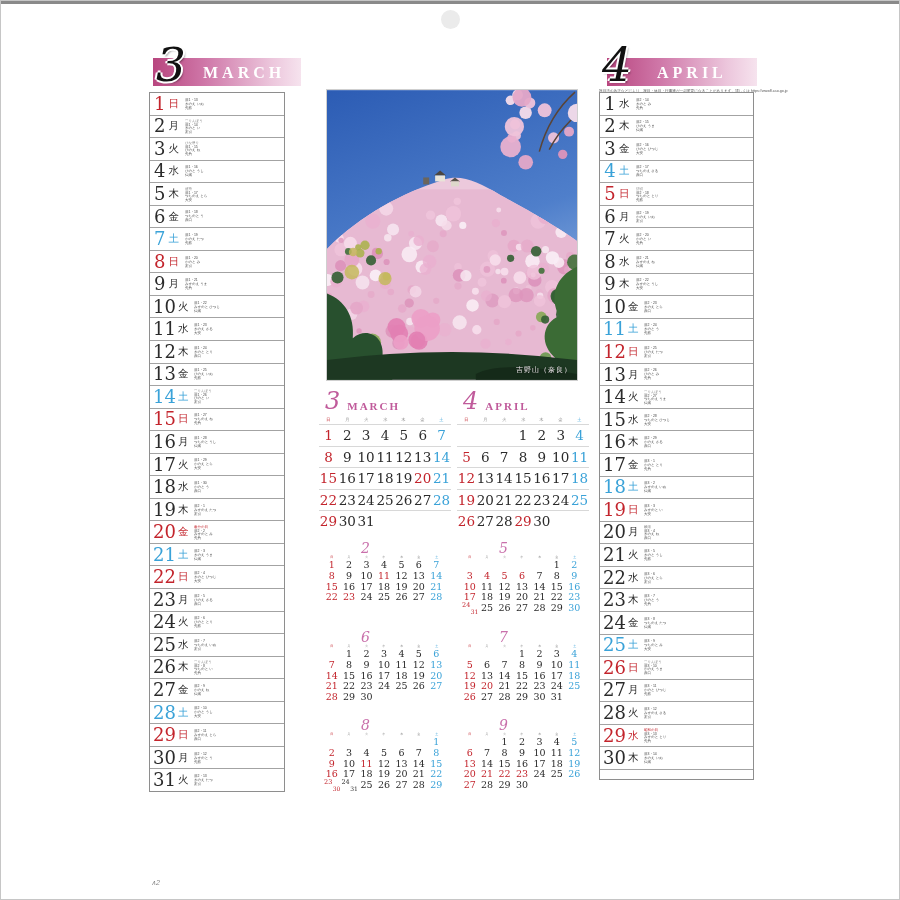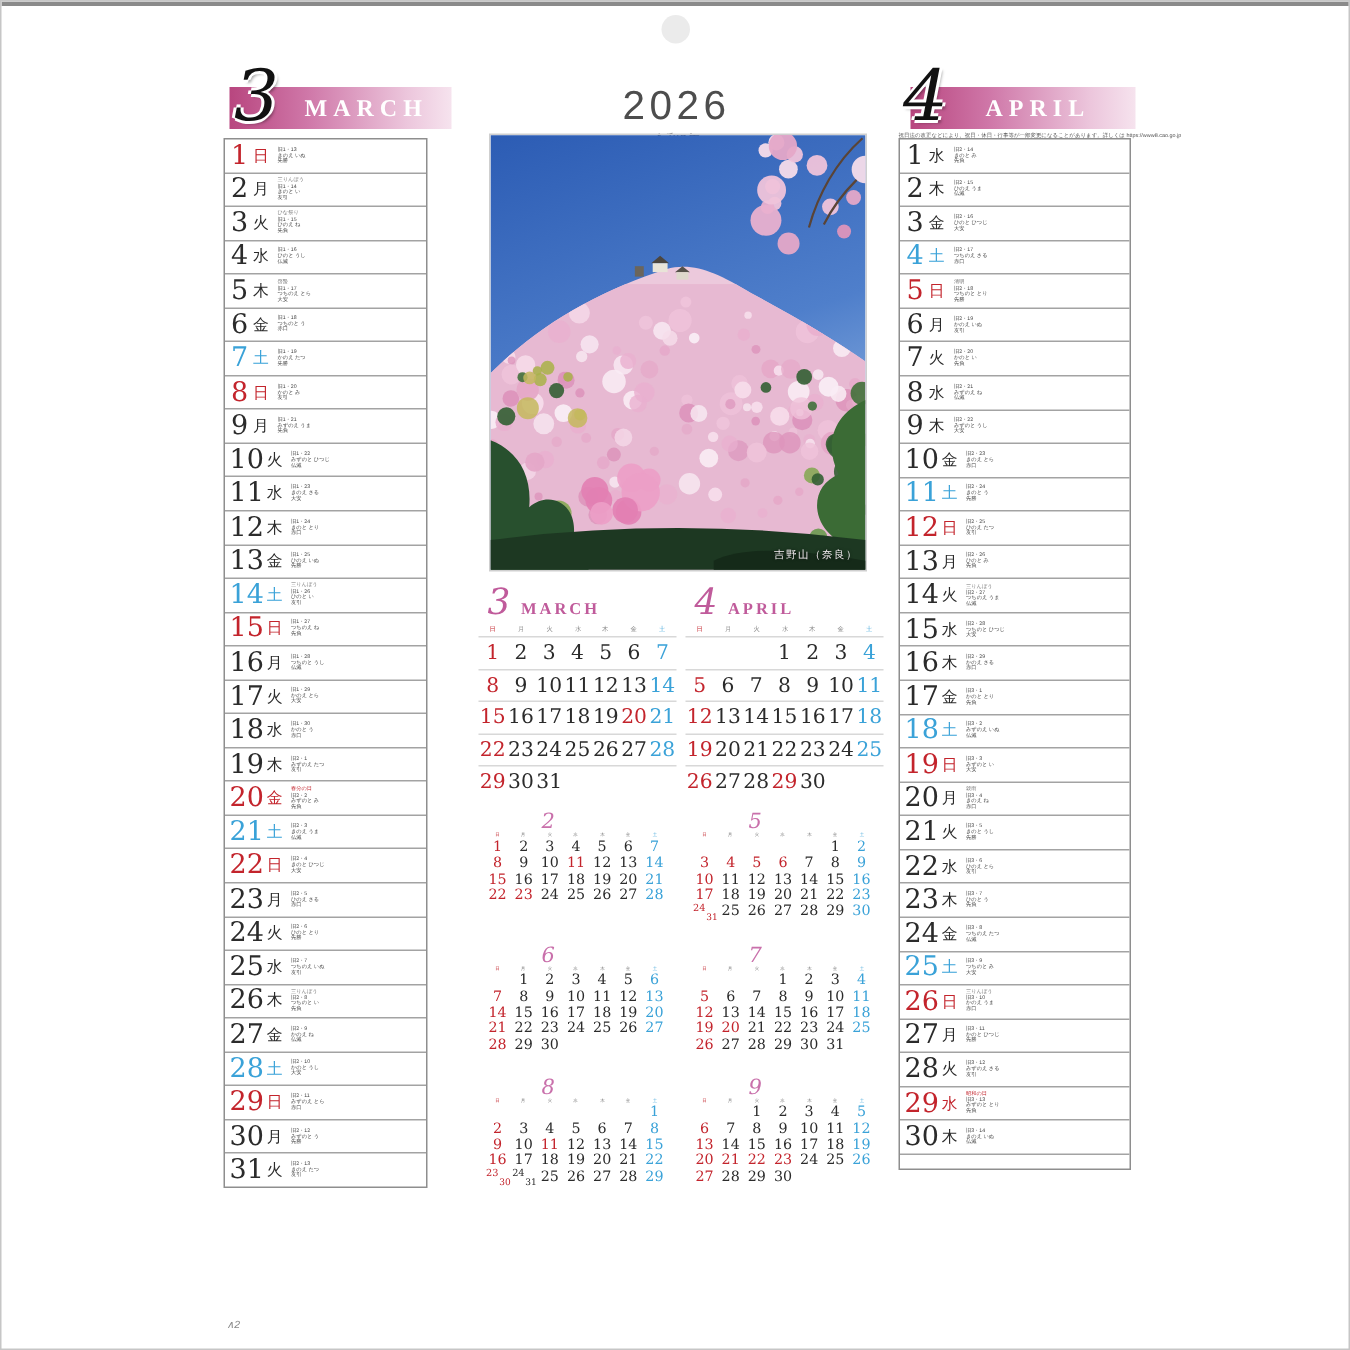--- a/index.html
+++ b/index.html
@@ -92,28 +92,20 @@
 
 <div class="sheet">
   <div class="hanger-bar"></div>
   <div class="hole"></div>
 
   <span class="banner-num num-march">3</span>
   <div class="banner banner-march">
     <span class="banner-name">MARCH</span>
   </div>
 
-  <div class="yearblock">
-    <div class="year">2026</div>
-    <div class="era-row">
-      <span class="rule"></span>
-      <span class="era">令和8年</span>
-      <span class="rule"></span>
-    </div>
-  </div>
 
   <span class="banner-num num-april">4</span>
   <div class="banner banner-april">
     <span class="banner-name">APRIL</span>
   </div>
   <div class="disclaimer">祝日法の改正などにより、祝日・休日・行事等が一部変更になることがあります。詳しくは https://www8.cao.go.jp</div>
 
   <div class="daycol col-march" id="col-march">
       <div class="day-row">
         <span class="dnum c-r">1</span>

